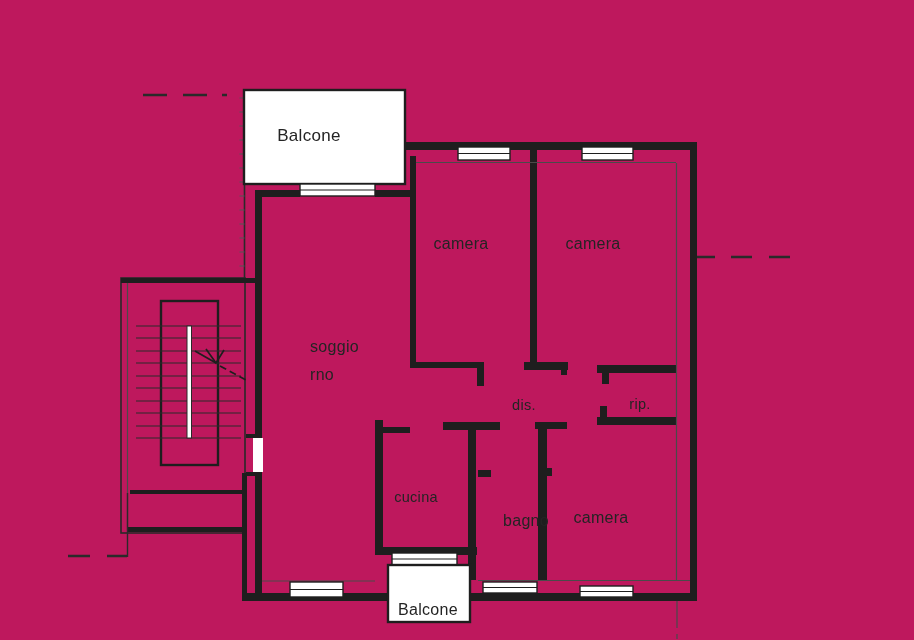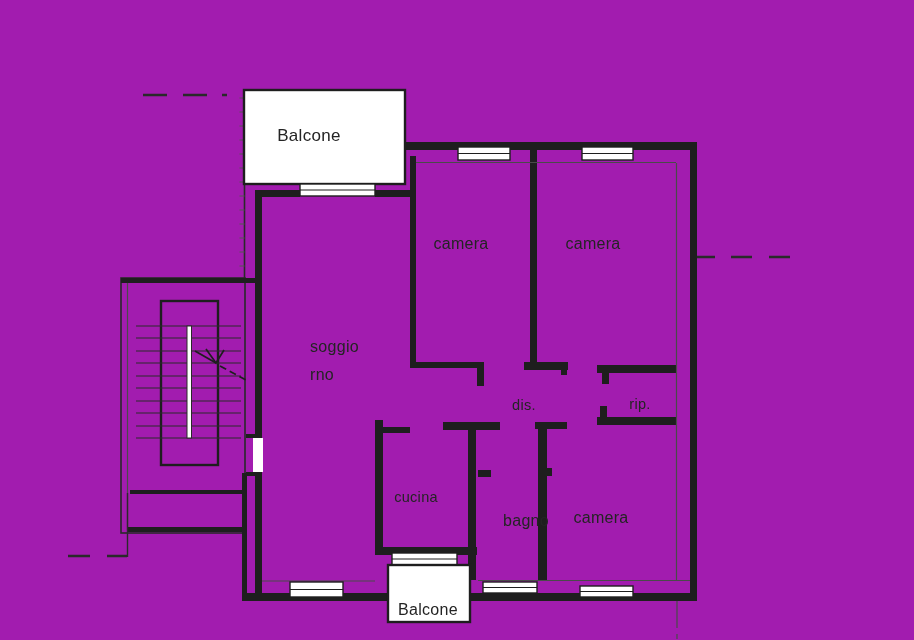--- a/index.html
+++ b/index.html
@@ -1,19 +1,19 @@
 <!DOCTYPE html>
 <html><head>
 <meta charset="utf-8">
 <style>
   html,body{margin:0;padding:0;background:#ffffff;}
   .page{
     position:relative;
     width:914px;height:640px;
-    background:#a21caf;
+    background:#be185d;
     font-family:"Liberation Sans", sans-serif;
     overflow:hidden;
   }
   svg{display:block;}
   text{
     font-family:"Liberation Sans", sans-serif;
     fill:#242424;
     letter-spacing:0.3px;
   }
   .lbl{font-size:16px;}

